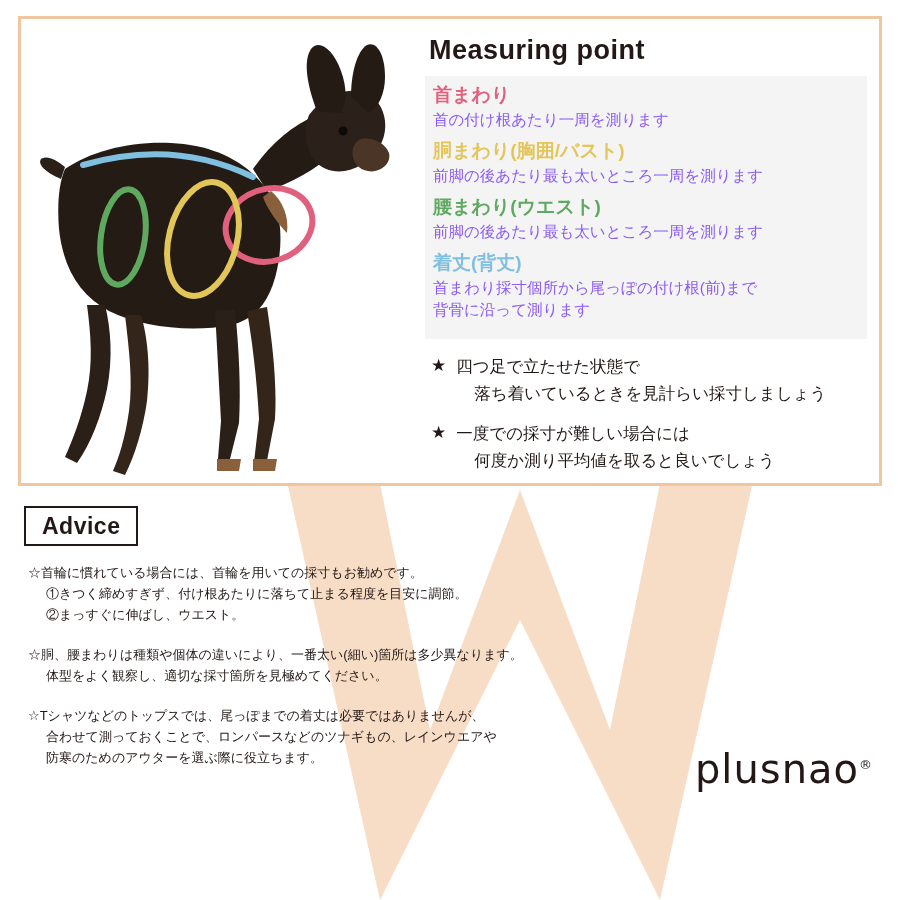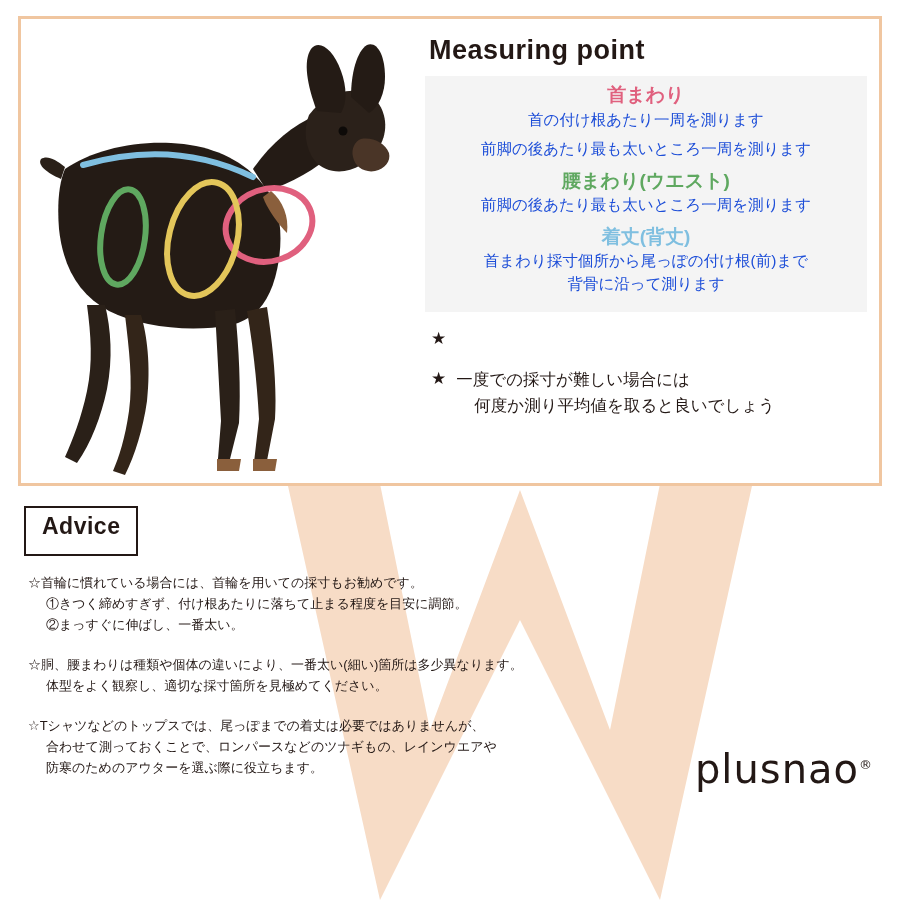--- a/index.html
+++ b/index.html
@@ -62,33 +62,32 @@
     font-weight: bold;
     letter-spacing: 0.5px;
     margin: 2px 0 10px 4px;
     color: #231815;
   }
 
   .shade {
     background: #f4f4f4;
     padding: 6px 8px 10px 8px;
     box-sizing: border-box;
-    text-align: center;
   }
   .meas-item { margin-bottom: 7px; }
   .meas-label {
     font-size: 19px;
     font-weight: bold;
     line-height: 1.35;
     margin: 0 0 1px 0;
   }
   .meas-desc {
     font-size: 15.5px;
     line-height: 1.45;
-    color: #1d4ed8;
+    color: #8b5cf6;
     margin: 0;
   }
   .c-neck  { color: #e0607e; }
   .c-chest { color: #e3c65a; }
   .c-waist { color: #5fa860; }
   .c-len   { color: #7fbfe0; }
 
   .notes { margin-top: 14px; padding-left: 6px; }
   .note-row {
     display: flex;
@@ -100,21 +99,21 @@
     line-height: 1.5;
     margin-right: 10px;
     color: #231815;
   }
   .note-lines { font-size: 16.5px; line-height: 1.62; }
 
   
   .advice-head {
     display: inline-block;
     border: 2px solid #231815;
-    padding: 5px 16px 14px 16px;
+    padding: 5px 16px 4px 16px;
     font-size: 23px;
     font-weight: bold;
     margin: 20px 0 16px 6px;
     letter-spacing: 0.5px;
   }
   .advice-body {
     padding: 0 8px 0 10px;
     font-size: 13px;
     line-height: 1.62;
   }
@@ -214,60 +213,65 @@
       <div class="info-title">Measuring point</div>
 
       <div class="shade">
 
         <div class="meas-item">
           <p class="meas-label c-neck">首まわり</p>
           <p class="meas-desc">首の付け根あたり一周を測ります</p>
         </div>
 
         <div class="meas-item">
+          <p class="meas-label c-chest">胴まわり(胸囲/バスト)</p>
           <p class="meas-desc">前脚の後あたり最も太いところ一周を測ります</p>
         </div>
 
         <div class="meas-item">
           <p class="meas-label c-waist">腰まわり(ウエスト)</p>
           <p class="meas-desc">前脚の後あたり最も太いところ一周を測ります</p>
         </div>
 
         <div class="meas-item">
           <p class="meas-label c-len">着丈(背丈)</p>
           <p class="meas-desc">首まわり採寸個所から尾っぽの付け根(前)まで</p>
           <p class="meas-desc">背骨に沿って測ります</p>
         </div>
 
       </div>
 
       <div class="notes">
         <div class="note-row">
           <span class="star">★</span>
+          <div class="note-lines">
+            <div>四つ足で立たせた状態で</div>
+            <div style="padding-left:18px">落ち着いているときを見計らい採寸しましょう</div>
+          </div>
         </div>
         <div class="note-row">
           <span class="star">★</span>
           <div class="note-lines">
             <div>一度での採寸が難しい場合には</div>
             <div style="padding-left:18px">何度か測り平均値を取ると良いでしょう</div>
           </div>
         </div>
       </div>
     </div>
   </div>
 
   
   <div class="advice-head">Advice</div>
 
   <div class="advice-body">
 
     <div class="advice-block">
       <p>☆首輪に慣れている場合には、首輪を用いての採寸もお勧めです。</p>
       <p class="ind1">①きつく締めすぎず、付け根あたりに落ちて止まる程度を目安に調節。</p>
-      <p class="ind1">②まっすぐに伸ばし、一番太い。</p>
+      <p class="ind1">②まっすぐに伸ばし、ウエスト。</p>
     </div>
 
     <div class="advice-block">
       <p>☆胴、腰まわりは種類や個体の違いにより、一番太い(細い)箇所は多少異なります。</p>
       <p class="ind1">体型をよく観察し、適切な採寸箇所を見極めてください。</p>
     </div>
 
     <div class="advice-block">
       <p>☆Tシャツなどのトップスでは、尾っぽまでの着丈は必要ではありませんが、</p>
       <p class="ind1">合わせて測っておくことで、ロンパースなどのツナギもの、レインウエアや</p>

